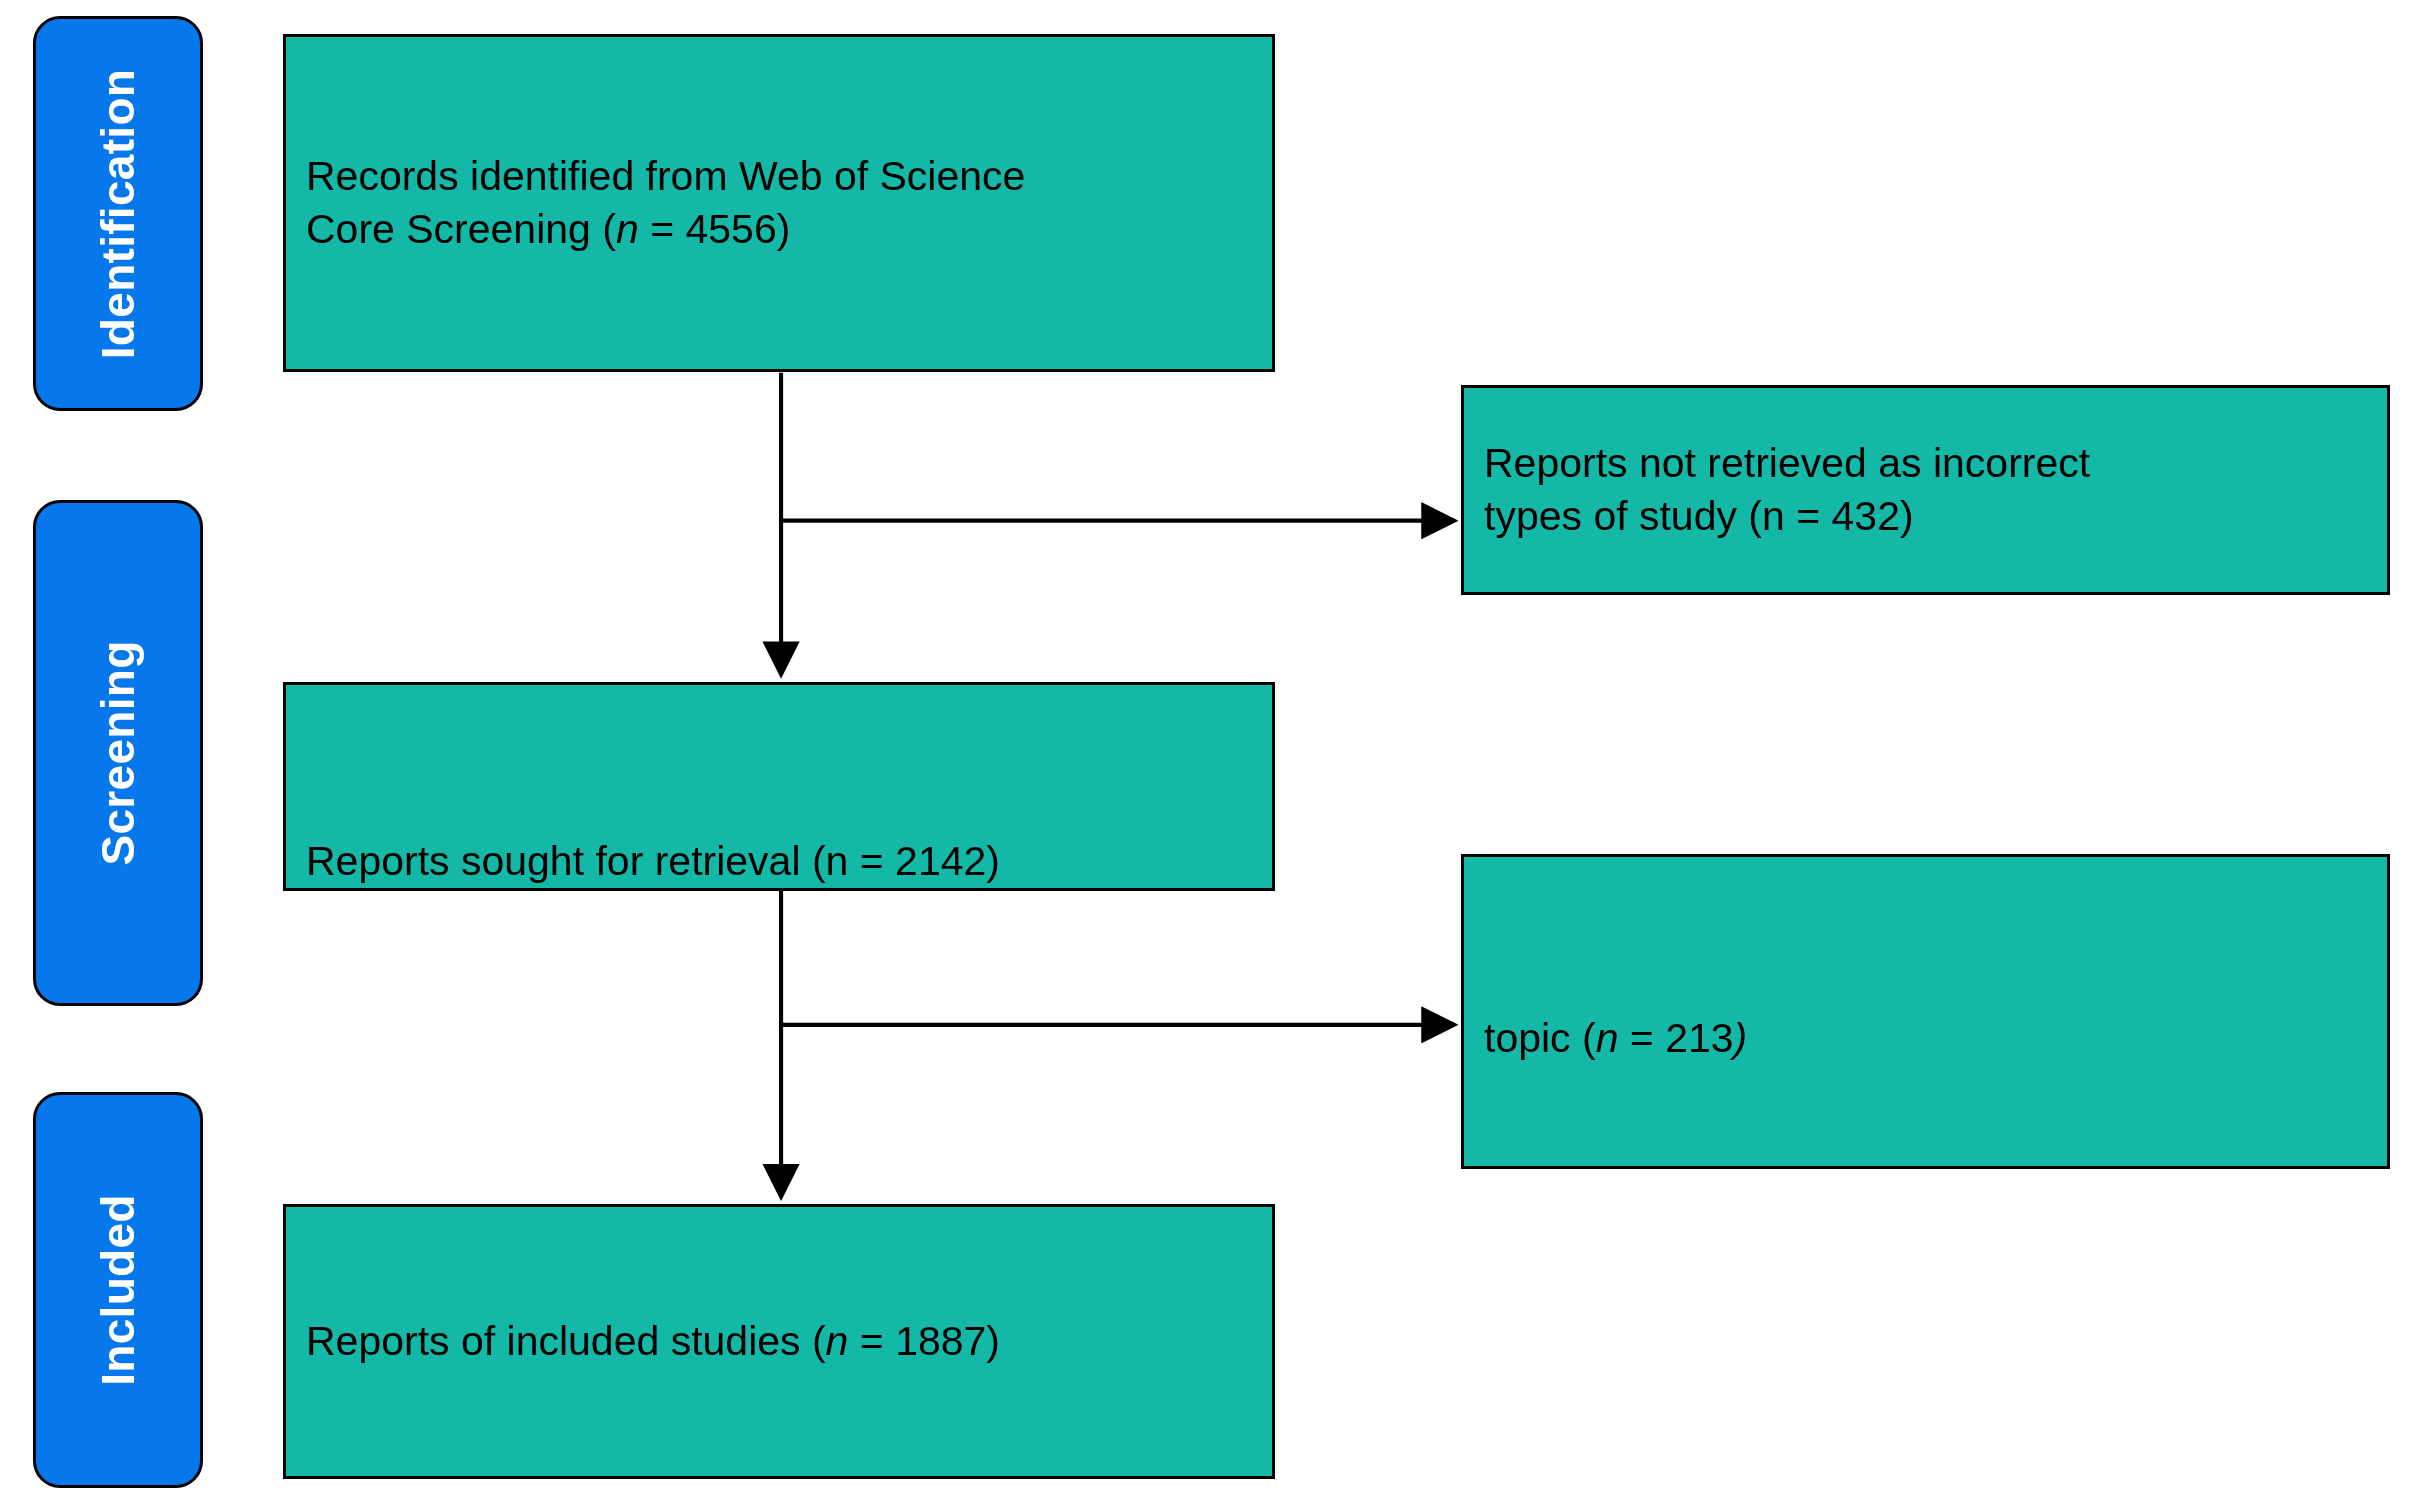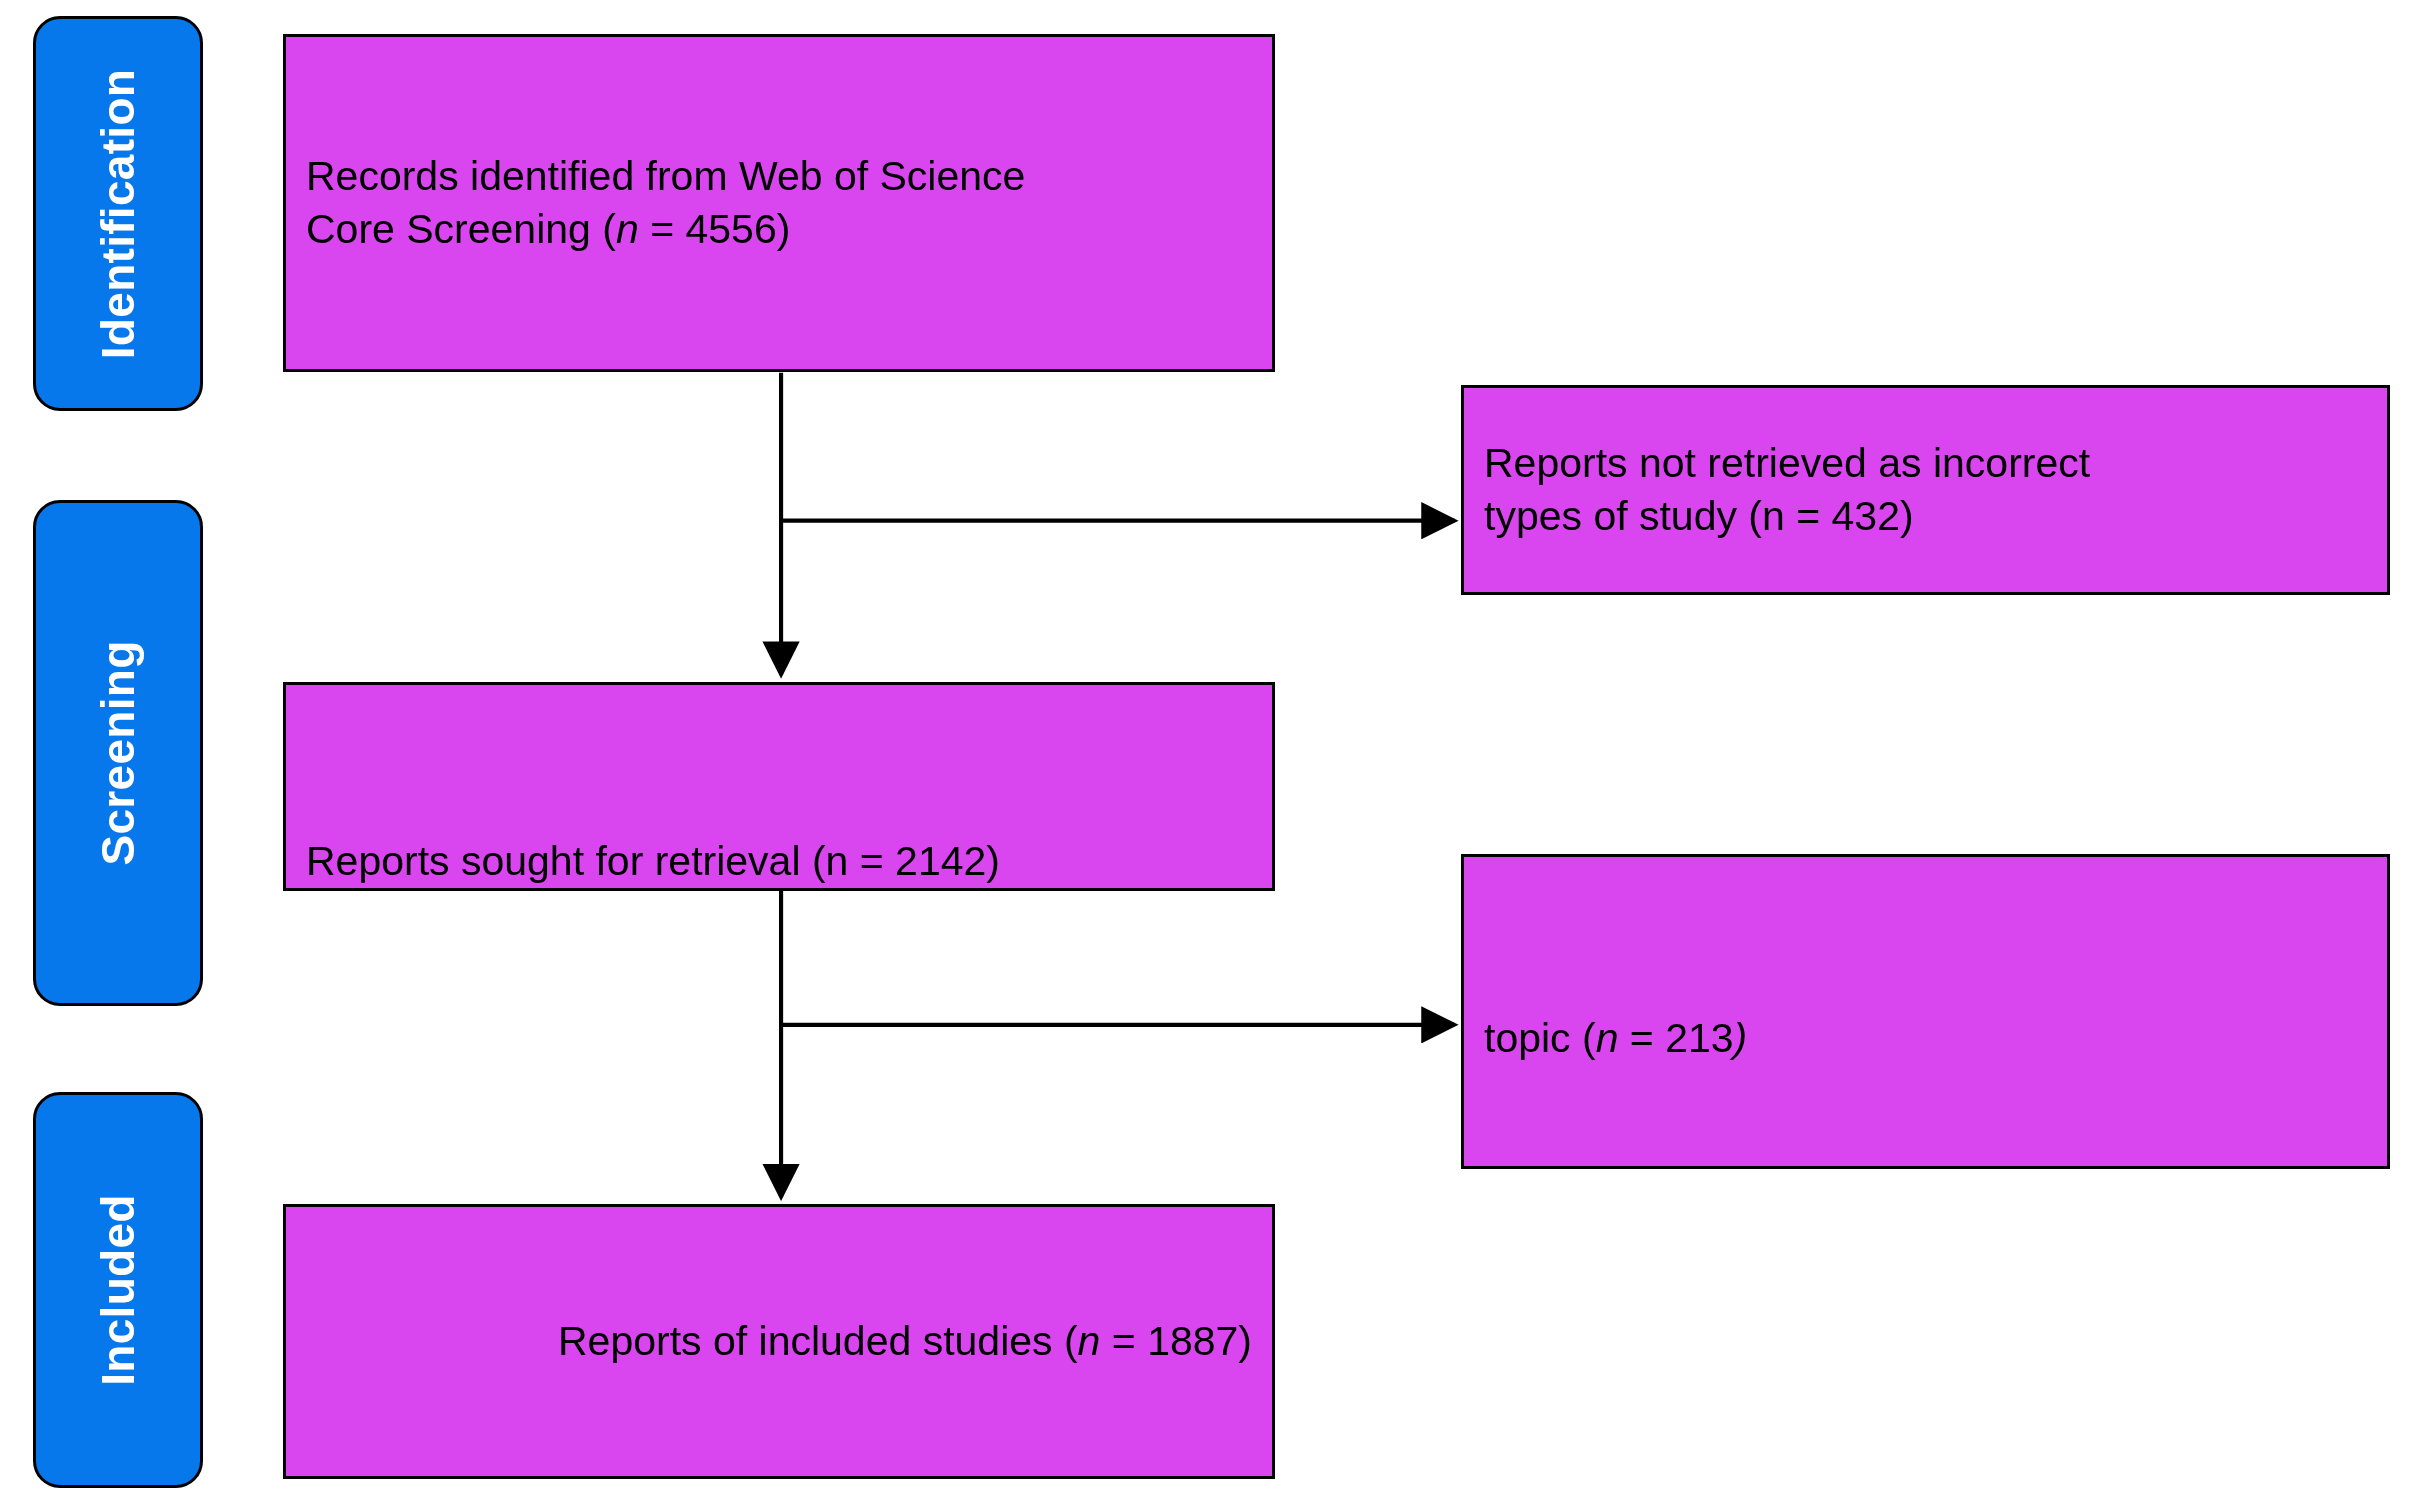--- a/index.html
+++ b/index.html
@@ -41,39 +41,39 @@
     font-family: "Liberation Sans", sans-serif;
   }
 
   #phase-identification { left: 33px;  top: 16px;   width: 170px; height: 395px; }
   #phase-screening      { left: 33px;  top: 500px;  width: 170px; height: 506px; }
   #phase-included       { left: 33px;  top: 1092px; width: 170px; height: 396px; }
 
   
   .flow-box {
     position: absolute;
-    background: #d946ef;
+    background: #14b8a6;
     border: 3.5px solid #000000;
     box-sizing: border-box;
     display: flex;
     align-items: center;
   }
   .flow-box .box-text {
     padding: 0 20px;
     font-size: 41px;
     line-height: 1.30;
     color: #000000;
     font-family: "Liberation Sans", sans-serif;
     width: 100%;
   }
   .flow-box .box-text em { font-style: italic; }
 
   #box-records-identified { left: 283px;  top: 34px;   width: 992px; height: 338px; }
   #box-reports-sought     { left: 283px;  top: 682px; width: 992px; height: 209px; align-items: flex-end; }
-  #box-reports-included   { left: 283px;  top: 1204px; width: 992px; height: 275px; text-align: right; }
+  #box-reports-included   { left: 283px;  top: 1204px; width: 992px; height: 275px; }
 
   #box-excluded-types     { left: 1461px; top: 385px;  width: 929px; height: 210px; }
   #box-excluded-topic     { left: 1461px; top: 854px; width: 929px; height: 315px; }
 
   
   #connectors {
     position: absolute;
     left: 0;
     top: 0;
     width: 2426px;

